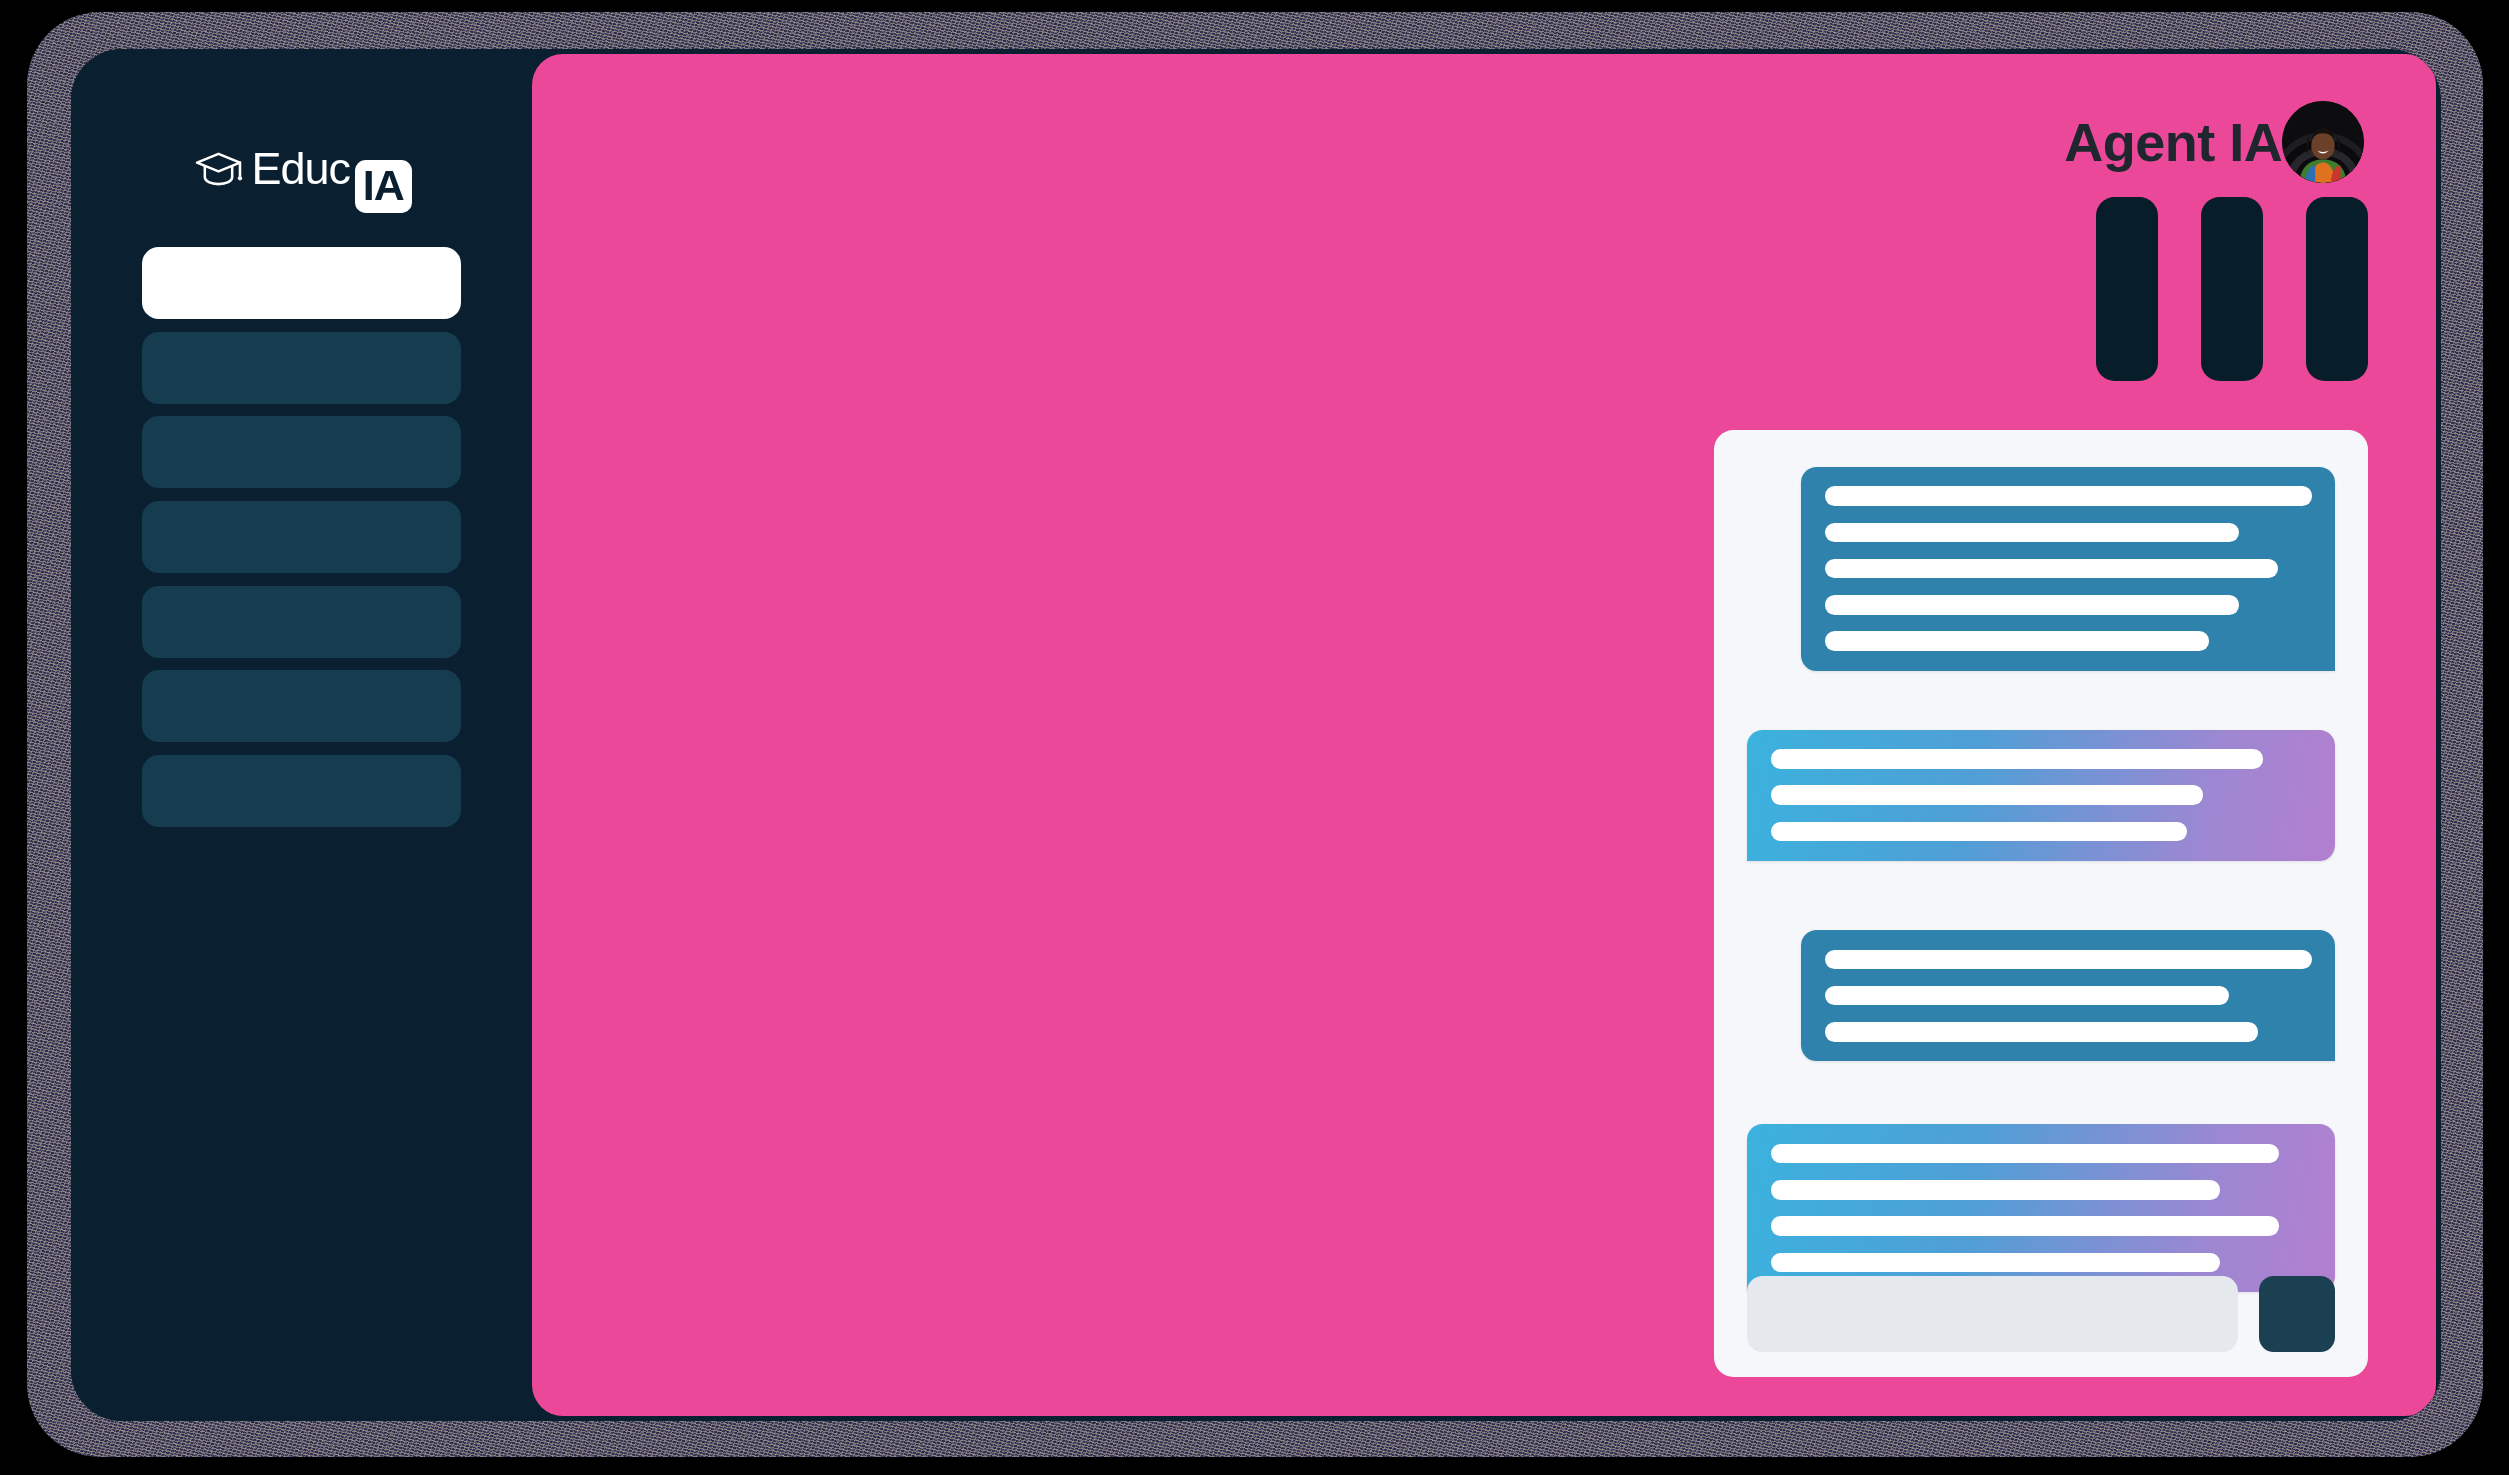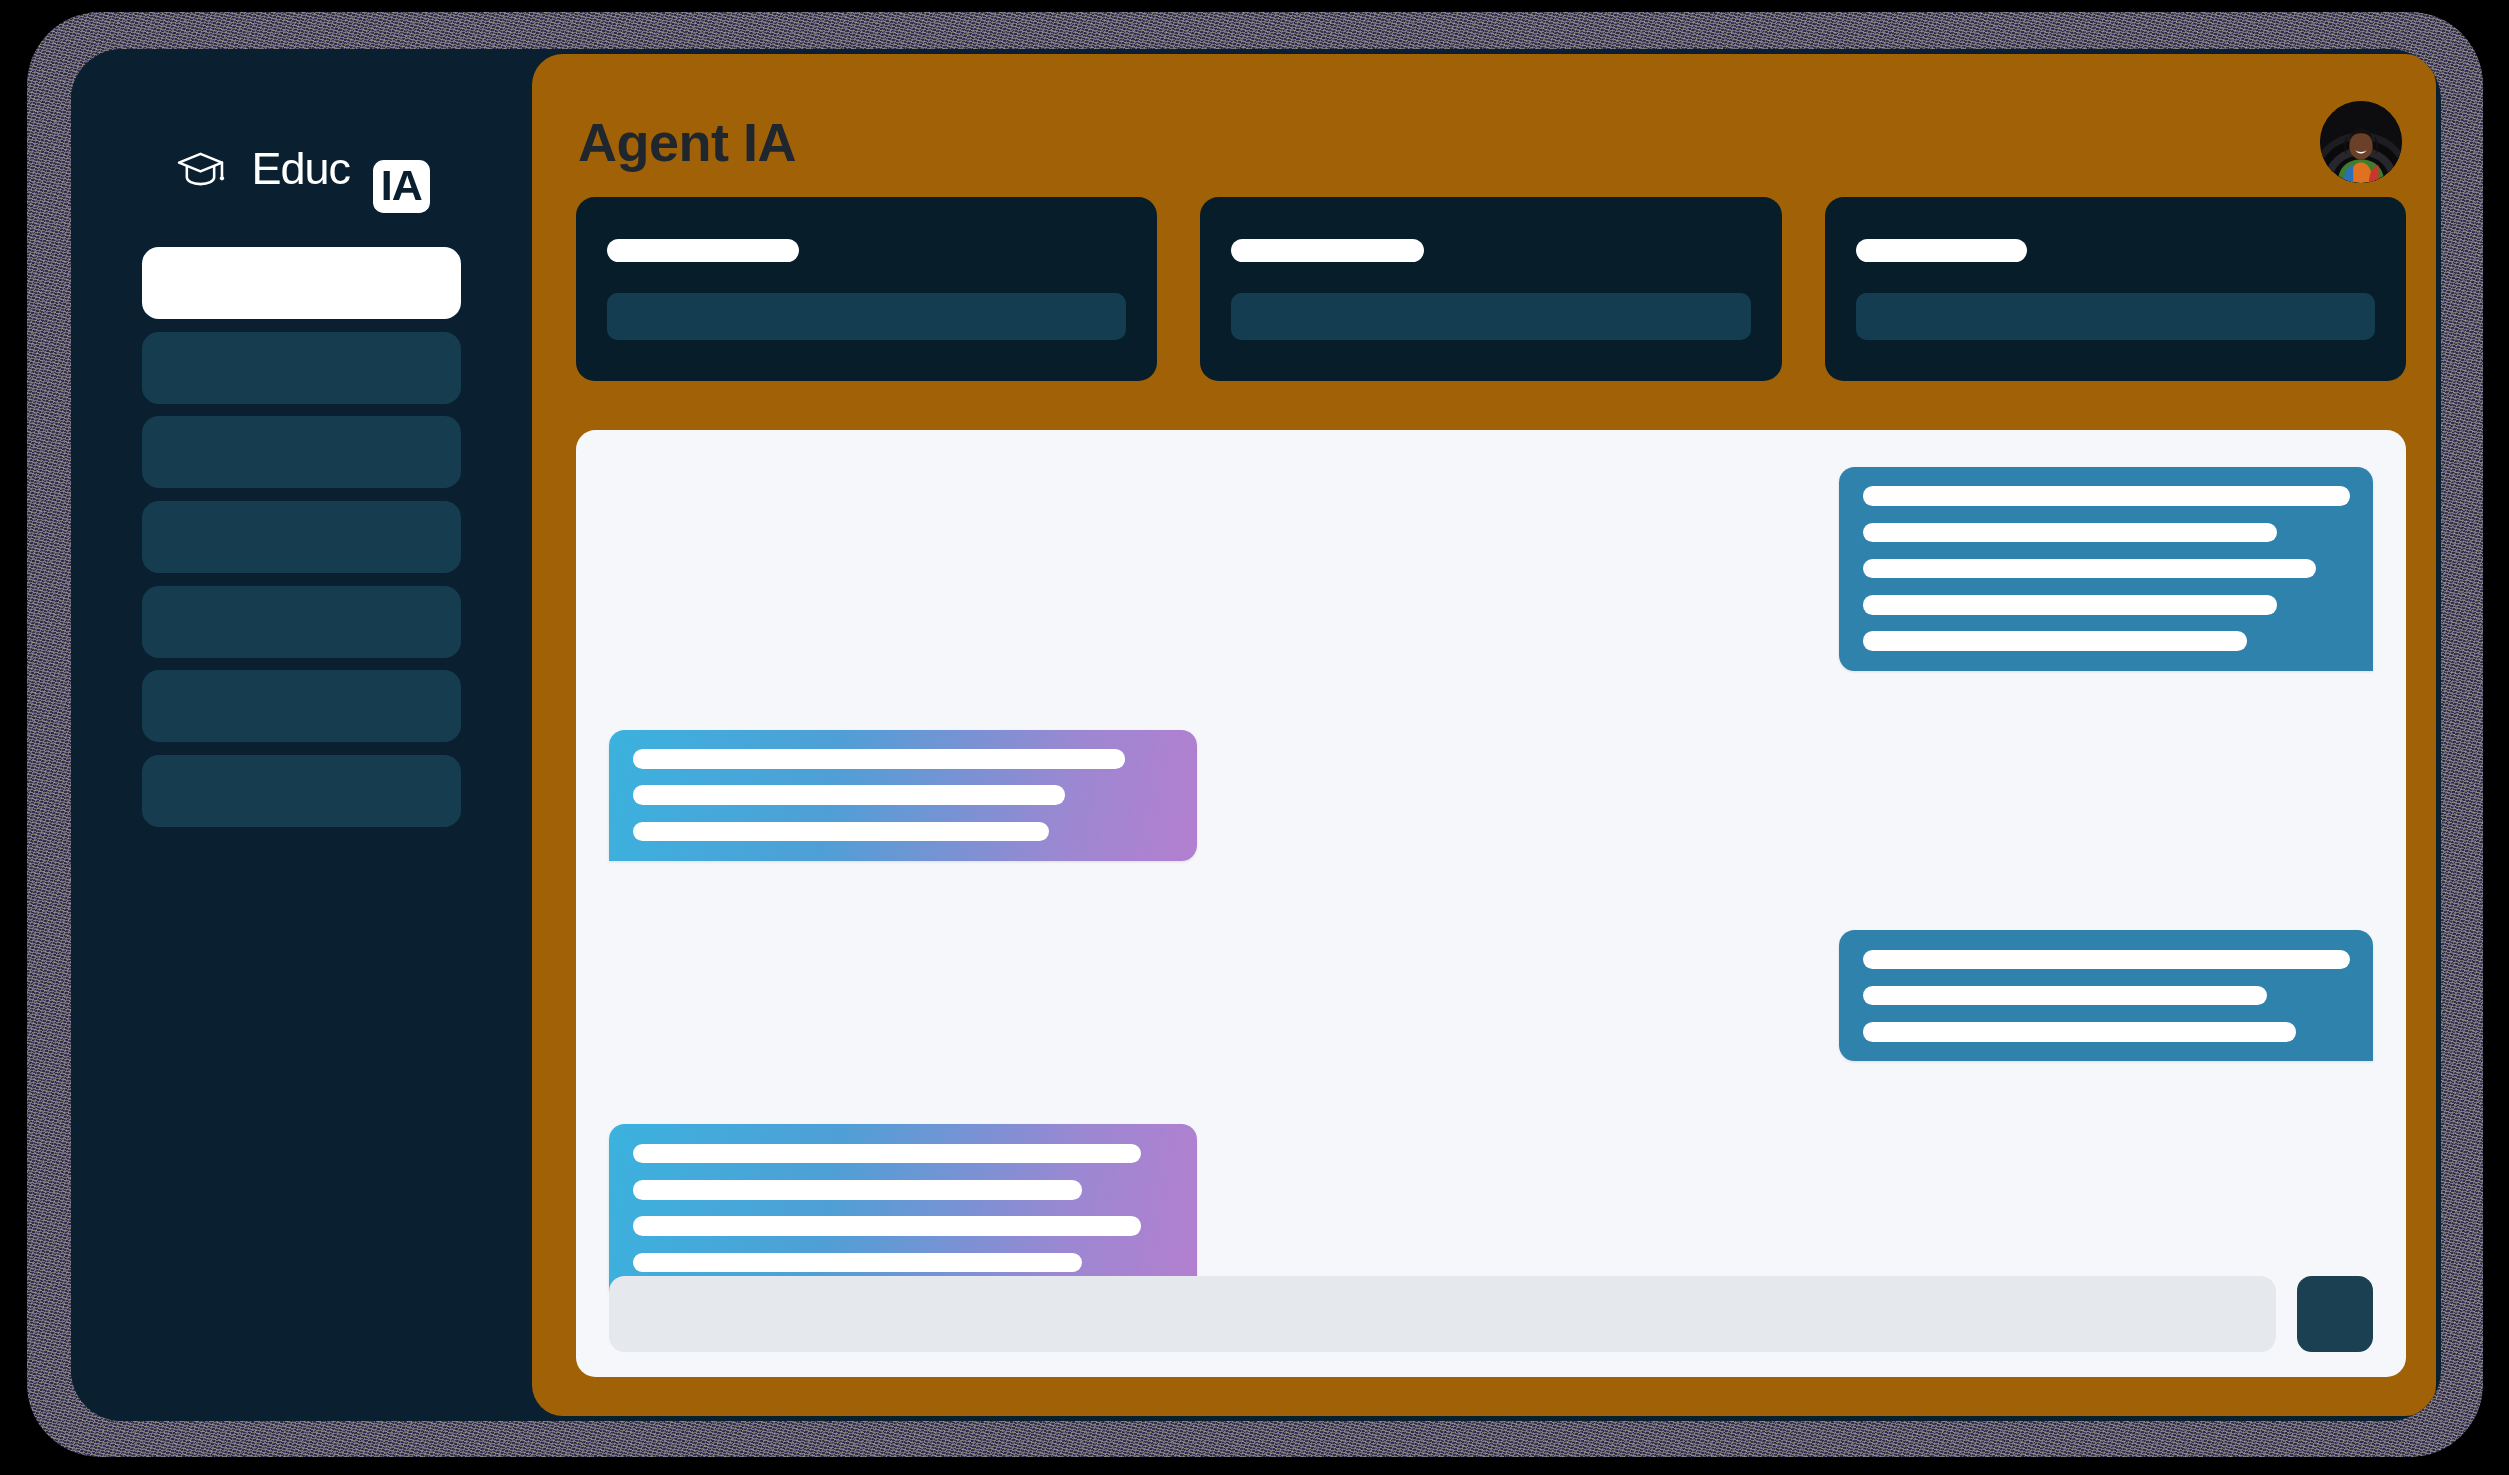--- a/index.html
+++ b/index.html
@@ -53,21 +53,21 @@
     width:461px;
     flex:0 0 461px;
     background:#0a2030;
     padding-top:90px;
     display:flex;
     flex-direction:column;
     align-items:center;
   }
   #brand-logo {
     display:flex; align-items:center;
-    gap:23px;
+    gap:5px;
     height:59px;
     margin-bottom:49px;
   }
   #brand-logo .cap-icon { width:55px; height:41px; display:block; }
   #brand-logo .brand-text {
     font-size:45px; font-weight:400; color:#ffffff;
     letter-spacing:-1px; line-height:1;
   }
   #brand-logo .brand-badge {
     background:#ffffff; color:#0a2030;
@@ -84,27 +84,28 @@
     height:72px;
     border-radius:16.7px;
     background:#163c50;
     cursor:pointer;
   }
   .nav-item.active { background:#ffffff; }
 
   
   #content-panel {
     flex:1;
-    background:#a16207;
+    background:#ec4899;
     border-radius:31px 31px 31px 31px;
     margin:4.9px 4.9px 4.9px 0;
-    padding:41px 30px 39px 44px;
+    padding:41px 68px 39px 44px;
     display:flex;
     flex-direction:column;
     overflow:hidden;
+    align-items:flex-end;
   }
 
   #topbar {
     display:flex; align-items:center; justify-content:space-between;
     height:94px; flex:0 0 94px;
     padding:0 3.9px 0 2px;
   }
   #page-title {
     font-size:54px; font-weight:700; color:#20262e;
     letter-spacing:-0.5px;

